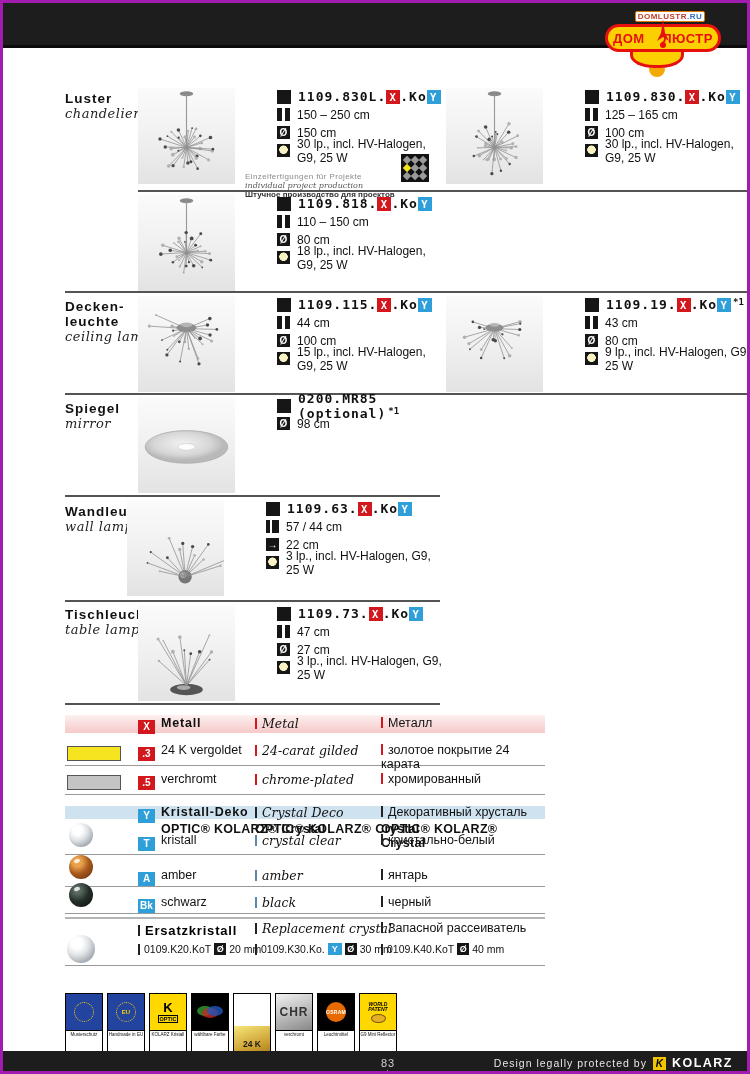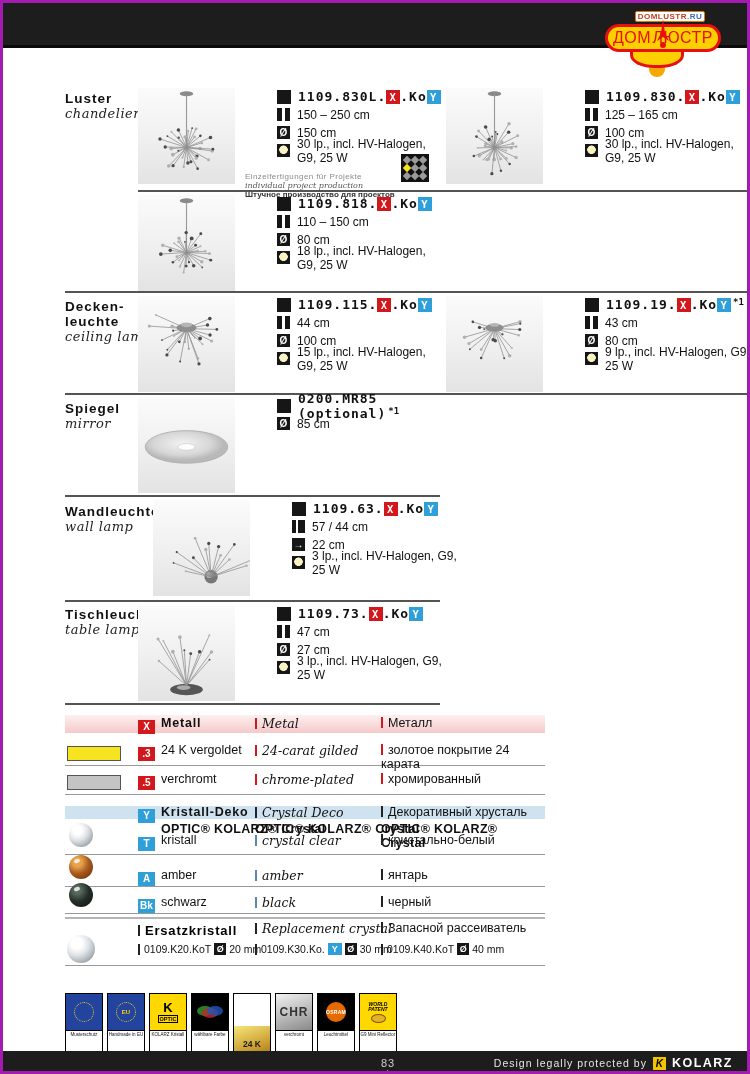--- a/index.html
+++ b/index.html
@@ -7,21 +7,21 @@
         box-sizing:border-box;font-family:"Liberation Sans",sans-serif;overflow:hidden;}
 
   
   .topbar{position:absolute;left:0;top:0;width:100%;height:42px;background:#1d1d1d;border-bottom:3px solid #0b0b0b;}
   .logo{position:absolute;right:38px;top:2px;width:104px;z-index:9;text-align:center;}
   .logo-site{display:inline-block;background:#fff;border:1px solid #e07a00;border-radius:2px;
              padding:0 2px;font-size:8px;font-weight:bold;letter-spacing:0.5px;margin-left:26px;}
   .logo-site .s1{color:#c23a25;} .logo-site .s2{color:#2f6fc4;}
   .logo-pill{position:relative;margin-top:1px;width:100px;height:22px;background:#fcd000;border:3px solid #e8100c;
              border-radius:14px;display:flex;align-items:center;justify-content:space-between;padding:0 5px;box-sizing:content-box;}
-  .logo-pill .w{color:#e8100c;font-weight:normal;font-size:16px;letter-spacing:0.5px;}
+  .logo-pill .w{color:#e8100c;font-weight:bold;font-size:13px;letter-spacing:0.5px;}
   .logo-spike{position:absolute;left:50%;top:-8px;transform:translateX(-50%);width:16px;height:36px;}
   .logo-lamp{width:48px;height:13px;margin:0 auto;background:#fcd000;border:3px solid #e8100c;border-top:none;
              border-radius:0 0 24px 24px / 0 0 13px 13px;}
   .logo-bulb{width:16px;height:9px;margin:0 auto;background:#f5a800;border-radius:0 0 16px 16px;}
 
   
   .row-label{position:absolute;left:62px;width:160px;}
   .row-label .de{font-weight:bold;font-size:13.5px;letter-spacing:1px;color:#111;white-space:pre-line;line-height:15px;}
   .row-label .en{font-style:italic;font-family:"DejaVu Serif",serif;font-size:13px;color:#222;letter-spacing:0.5px;}
   .card{position:absolute;width:305px;}
@@ -554,33 +554,33 @@
       <ellipse cx="50" cy="52" rx="43" ry="17" fill="url(#mirr)" stroke="#aaa" stroke-width="0.8"></ellipse>
       <ellipse cx="50" cy="52" rx="9" ry="3.5" fill="#fdfdfd" stroke="#bbb" stroke-width="0.5"></ellipse>
     </svg>
     <div class="specs">
       <div class="spec">
         <span class="ic ic-sq"></span>
         <span class="code-text"><span>0200.MR85 (optional)</span><span class="sup">*1</span></span>
       </div>
       <div class="spec">
         <span class="ic">Ø</span>
-        <span>85 cm</span>
+        <span>98 cm</span>
       </div>
     </div>
   </div>
 
   <div class="hr" style="left:62px;top:492px;width:375px"></div>
 
   <div class="row-label" style="top:501px">
     <div class="de">Wandleuchte</div>
     <div class="en">wall lamp</div>
   </div>
 
-  <div class="card" style="left:150px;top:497px;height:96px">
+  <div class="card" style="left:124px;top:497px;height:96px">
     <svg class="photo" viewBox="0 0 100 100">
       <circle cx="60" cy="80" r="7" fill="#777"></circle>
       <circle cx="58" cy="78" r="3" fill="#bbb"></circle>
     <line x1="60" y1="80" x2="33.563144488909785" y2="74.20219812544748" stroke="#8f8f8f" stroke-width="0.8"></line>
         <circle cx="33.563144488909785" cy="74.20219812544748" r="1.08" fill="#b0b0b0"></circle>
         <line x1="60" y1="80" x2="20.872211714315867" y2="65.50401880854875" stroke="#8f8f8f" stroke-width="0.8"></line>
         <circle cx="20.872211714315867" cy="65.50401880854875" r="0.96" fill="#4a4a4a"></circle>
         <line x1="60" y1="80" x2="24.22603579178802" y2="54.2395936839569" stroke="#8f8f8f" stroke-width="0.8"></line>
         <circle cx="24.22603579178802" cy="54.2395936839569" r="1.16" fill="#4a4a4a"></circle>
         <line x1="60" y1="80" x2="41.55911398765185" y2="60.17672020359605" stroke="#8f8f8f" stroke-width="0.8"></line>

